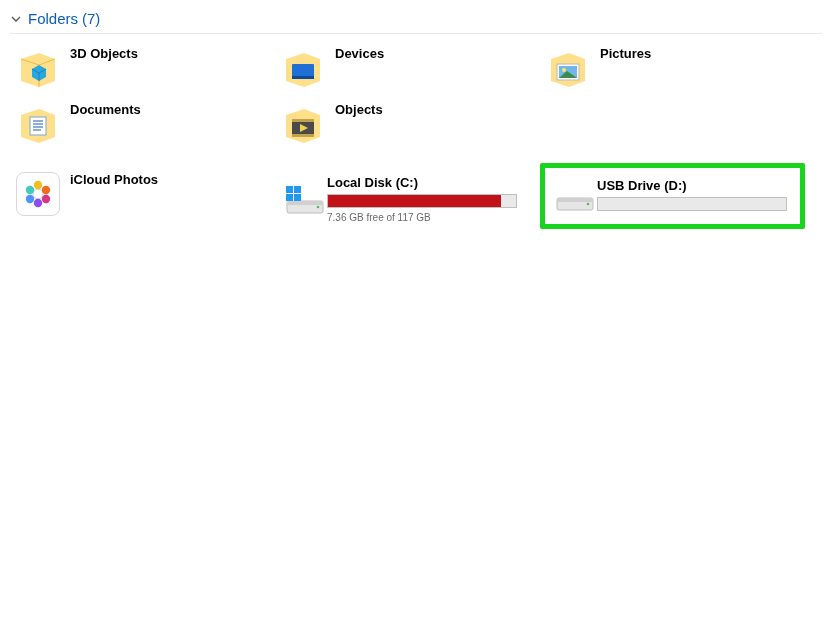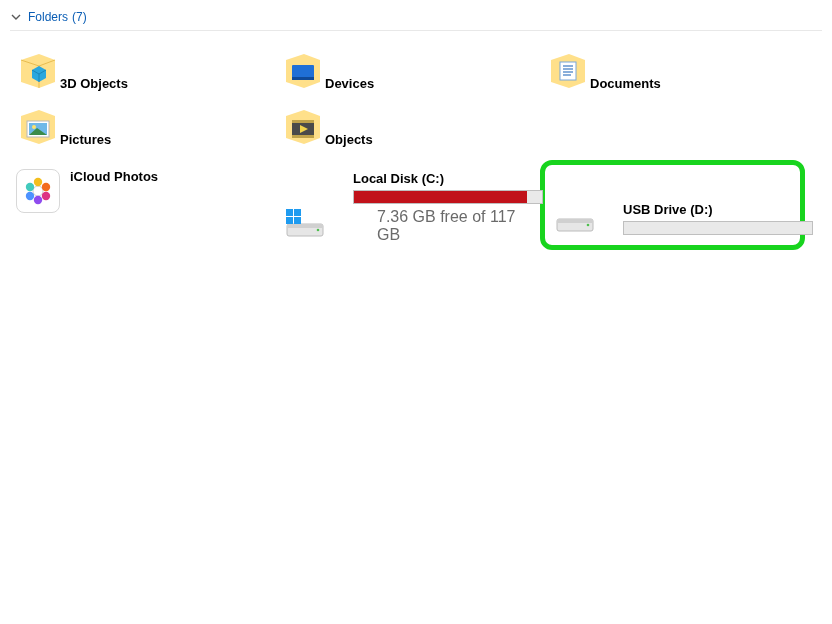--- a/index.html
+++ b/index.html
@@ -12,80 +12,81 @@
     height: 624px;
     overflow: hidden;
   }
   .section {
     padding: 6px 10px 0 10px;
   }
   .section-header {
     display: flex;
     align-items: center;
     color: #0b5eb5;
-    font-size: 12px;
+    font-size: 15px;
     padding: 4px 0 6px 0;
     border-bottom: 1px solid #e8e8e8;
     cursor: pointer;
   }
   .chevron {
     margin-right: 6px;
     display: inline-flex;
   }
   .section-count { margin-left: 4px; }
   .grid {
     display: flex;
     flex-wrap: wrap;
     padding-top: 8px;
   }
   .folder-item {
     display: flex;
-    align-items: flex-end;
+    align-items: flex-start;
+    gap: 10px;
     width: 265px;
     height: 56px;
     padding: 4px 6px;
     cursor: pointer;
   }
   .folder-item .icon-wrap {
     width: 44px; height: 44px;
     display:flex; align-items:center; justify-content:center;
   }
   .folder-label { font-size: 13px; font-weight: 600; }
   .drive-item {
     display: flex;
-    align-items: flex-end;
-    gap: 26px;
+    align-items: center;
+    gap: 0;
     width: 265px;
     padding: 6px 8px;
     cursor: pointer;
   }
   .drive-item.highlighted {
     border: 5px solid #18d41e;
-    border-radius: 12px;
+    border-radius: 2px;
     padding: 6px 8px 6px 8px;
     margin-top:-5px;
   }
   .drive-icon-wrap {
     width: 44px; height: 44px;
     display:flex; align-items:center; justify-content:center;
     position:relative;
   }
   .drive-info { flex:1; }
   .drive-name { font-size: 13px; font-weight: 600; margin-bottom: 4px;}
   .drive-bar {
     width: 190px; height: 14px;
     background: #e9e9e9;
     border: 1px solid #bfbfbf;
     position: relative;
     margin-bottom: 4px;
   }
   .drive-bar-fill {
     position:absolute; left:0; top:0; bottom:0;
   }
-  .drive-sub { font-size: 16px; color:#6a6a6a;margin-left:24px; }
+  .drive-sub { font-size: 10px; color:#6a6a6a; }
   .icloud-item {
     display:flex; align-items:flex-start; gap:10px;
     width:265px; height:56px; padding:4px 6px; cursor:pointer;
   }
   .icloud-icon {
     width:44px; height:44px; border:1px solid #d8d8d8; border-radius:8px;
     display:flex; align-items:center; justify-content:center; background:#fff;
   }
 </style>
 </head>
@@ -127,41 +128,41 @@
           <rect x="10" y="29" width="22" height="3" fill="#0f4a99"></rect>
         </svg>
       </span>
       <span class="folder-label">Devices</span>
     </div>
 
     <div class="folder-item">
       <span class="icon-wrap">
         <svg width="42" height="42" viewBox="0 0 42 42">
           <path d="M4 12 L22 6 L38 12 L38 34 L22 40 L4 34 Z" fill="#ffe08a"></path>
+          <rect x="10" y="17" width="22" height="16" fill="#fff" stroke="#b7b7b7"></rect>
+          <rect x="12" y="19" width="18" height="12" fill="#6fb8e8"></rect>
+          <circle cx="17" cy="23" r="2" fill="#ffe36b"></circle>
+          <path d="M12 31 L20 24 L30 31 Z" fill="#3b8b49"></path>
+        </svg>
+      </span>
+      <span class="folder-label">Pictures</span>
+    </div>
+
+    <div class="folder-item">
+      <span class="icon-wrap">
+        <svg width="42" height="42" viewBox="0 0 42 42">
+          <path d="M4 12 L22 6 L38 12 L38 34 L22 40 L4 34 Z" fill="#ffe08a"></path>
           <rect x="13" y="14" width="16" height="18" fill="#fff" stroke="#7aa7d9"></rect>
           <line x1="16" y1="18" x2="26" y2="18" stroke="#3a78c2" stroke-width="1.2"></line>
           <line x1="16" y1="21" x2="26" y2="21" stroke="#3a78c2" stroke-width="1.2"></line>
           <line x1="16" y1="24" x2="26" y2="24" stroke="#3a78c2" stroke-width="1.2"></line>
           <line x1="16" y1="27" x2="24" y2="27" stroke="#3a78c2" stroke-width="1.2"></line>
         </svg>
       </span>
       <span class="folder-label">Documents</span>
-    </div>
-
-    <div class="folder-item">
-      <span class="icon-wrap">
-        <svg width="42" height="42" viewBox="0 0 42 42">
-          <path d="M4 12 L22 6 L38 12 L38 34 L22 40 L4 34 Z" fill="#ffe08a"></path>
-          <rect x="10" y="17" width="22" height="16" fill="#fff" stroke="#b7b7b7"></rect>
-          <rect x="12" y="19" width="18" height="12" fill="#6fb8e8"></rect>
-          <circle cx="17" cy="23" r="2" fill="#ffe36b"></circle>
-          <path d="M12 31 L20 24 L30 31 Z" fill="#3b8b49"></path>
-        </svg>
-      </span>
-      <span class="folder-label">Pictures</span>
     </div>
 
     <div class="folder-item">
       <span class="icon-wrap">
         <svg width="42" height="42" viewBox="0 0 42 42">
           <path d="M4 12 L22 6 L38 12 L38 34 L22 40 L4 34 Z" fill="#ffe08a"></path>
           <rect x="10" y="16" width="22" height="18" fill="#4a4a4a"></rect>
           <rect x="10" y="16" width="22" height="3" fill="#bfa24a"></rect>
           <rect x="10" y="31" width="22" height="3" fill="#bfa24a"></rect>
           <path d="M18 21 L26 25 L18 29 Z" fill="#f0d24a"></path>

